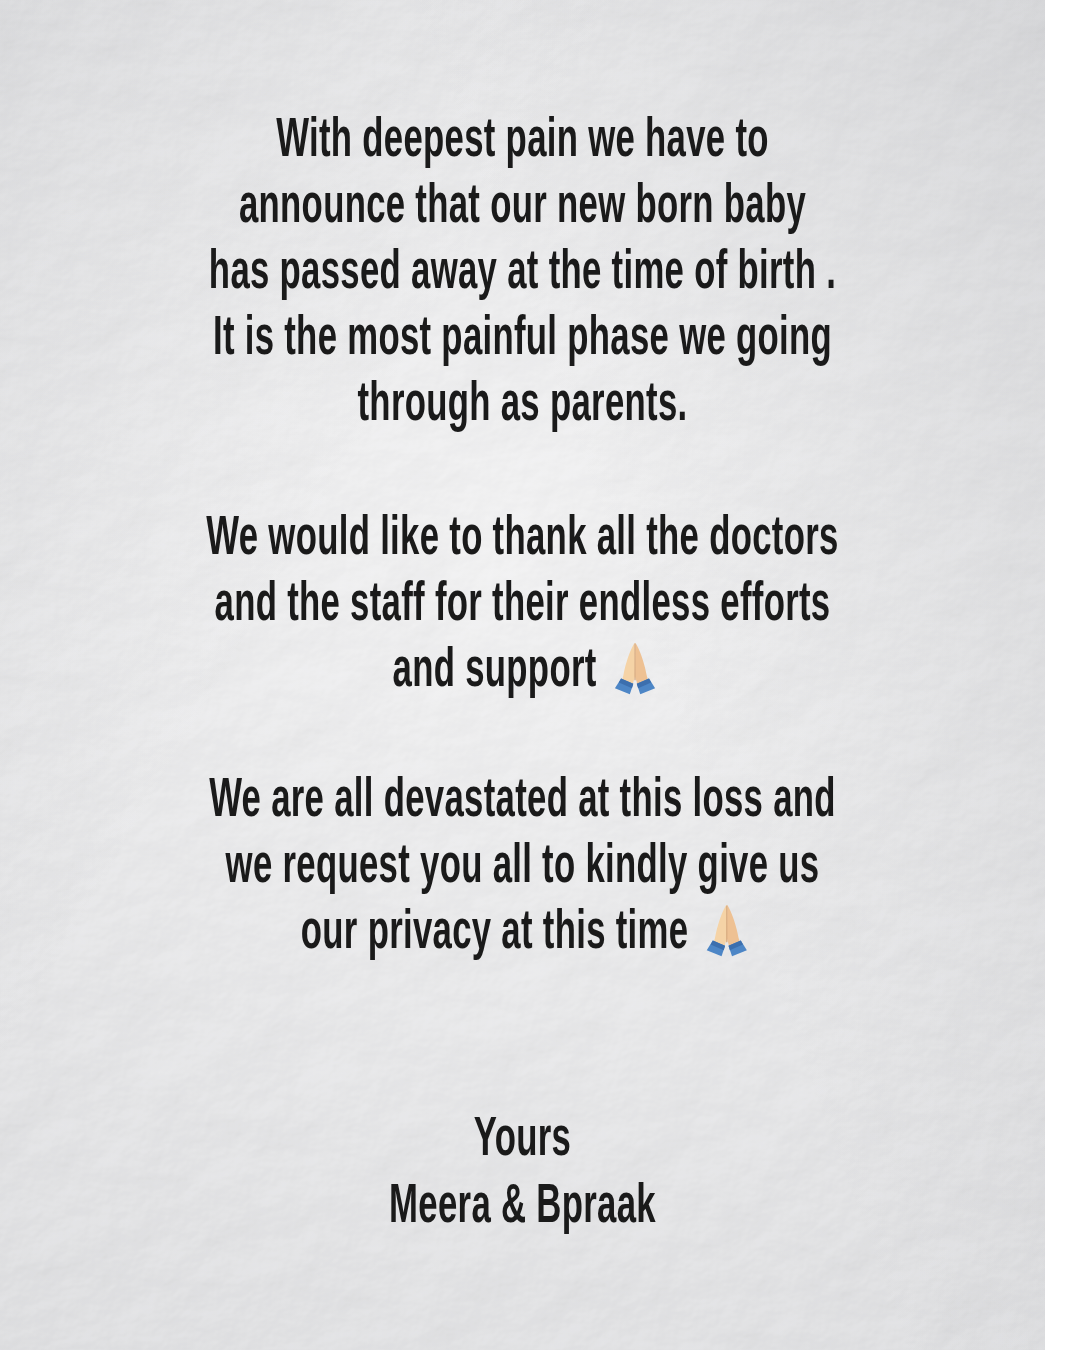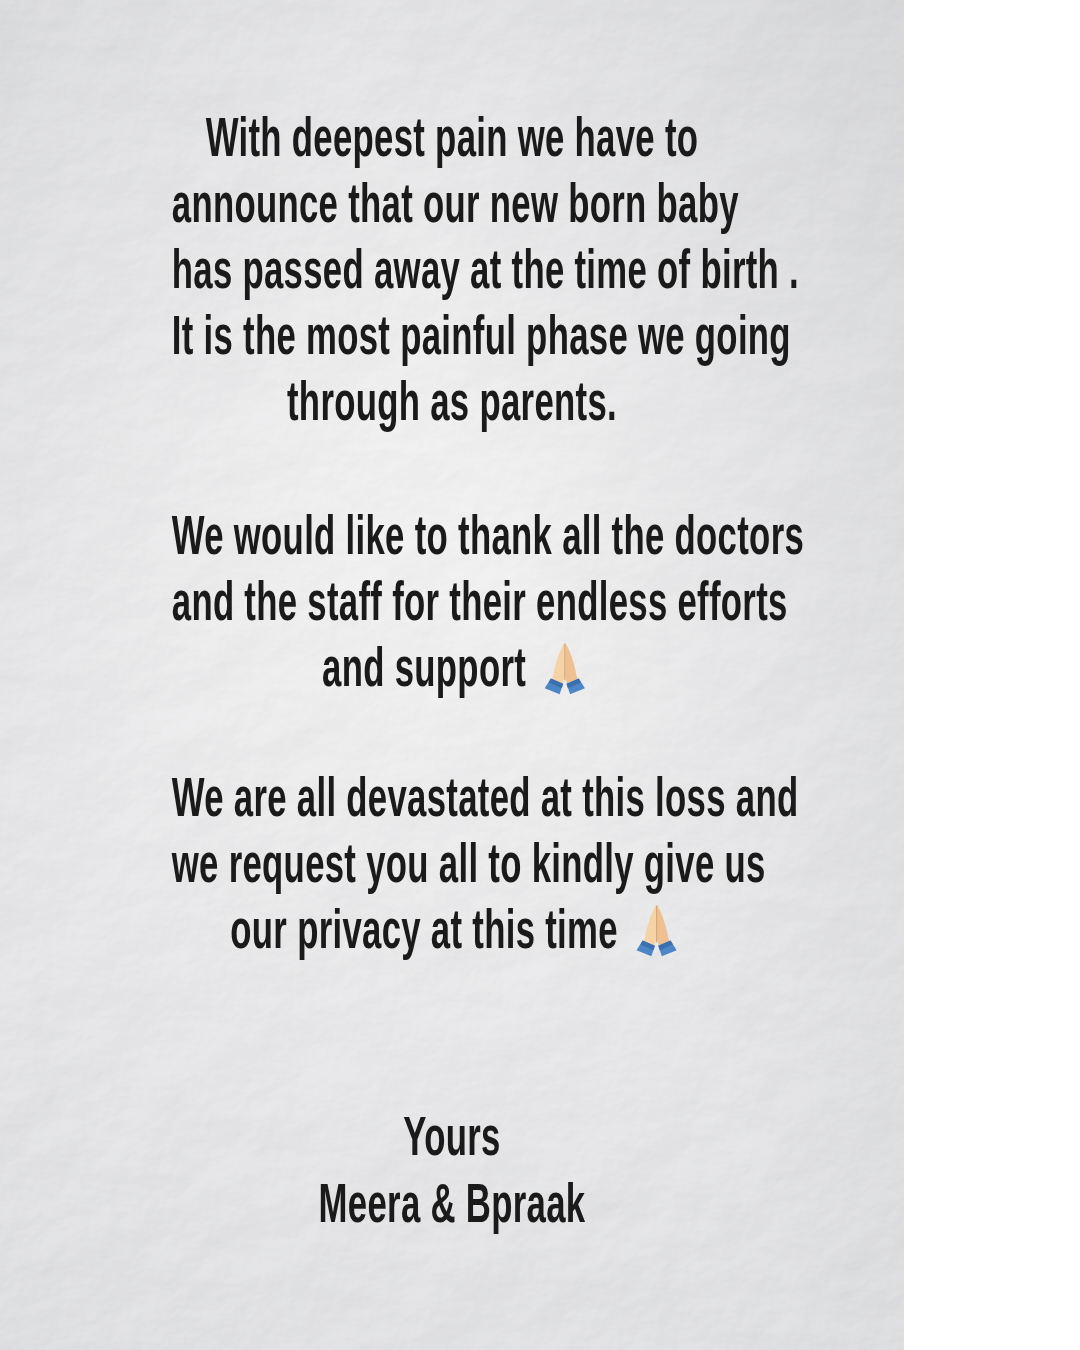--- a/index.html
+++ b/index.html
@@ -1,18 +1,18 @@
 <!DOCTYPE html>
 <html><head>
 <meta charset="utf-8">
 <style>
   html, body { margin: 0; padding: 0; }
   .canvas {
     position: relative;
-    width: 904px;
+    width: 1045px;
     height: 1350px;
     overflow: hidden;
     background: #737373;
     font-family: "Liberation Sans", sans-serif;
   }
   .paper-bg {
     position: absolute;
     inset: 0;
     display: block;
   }

